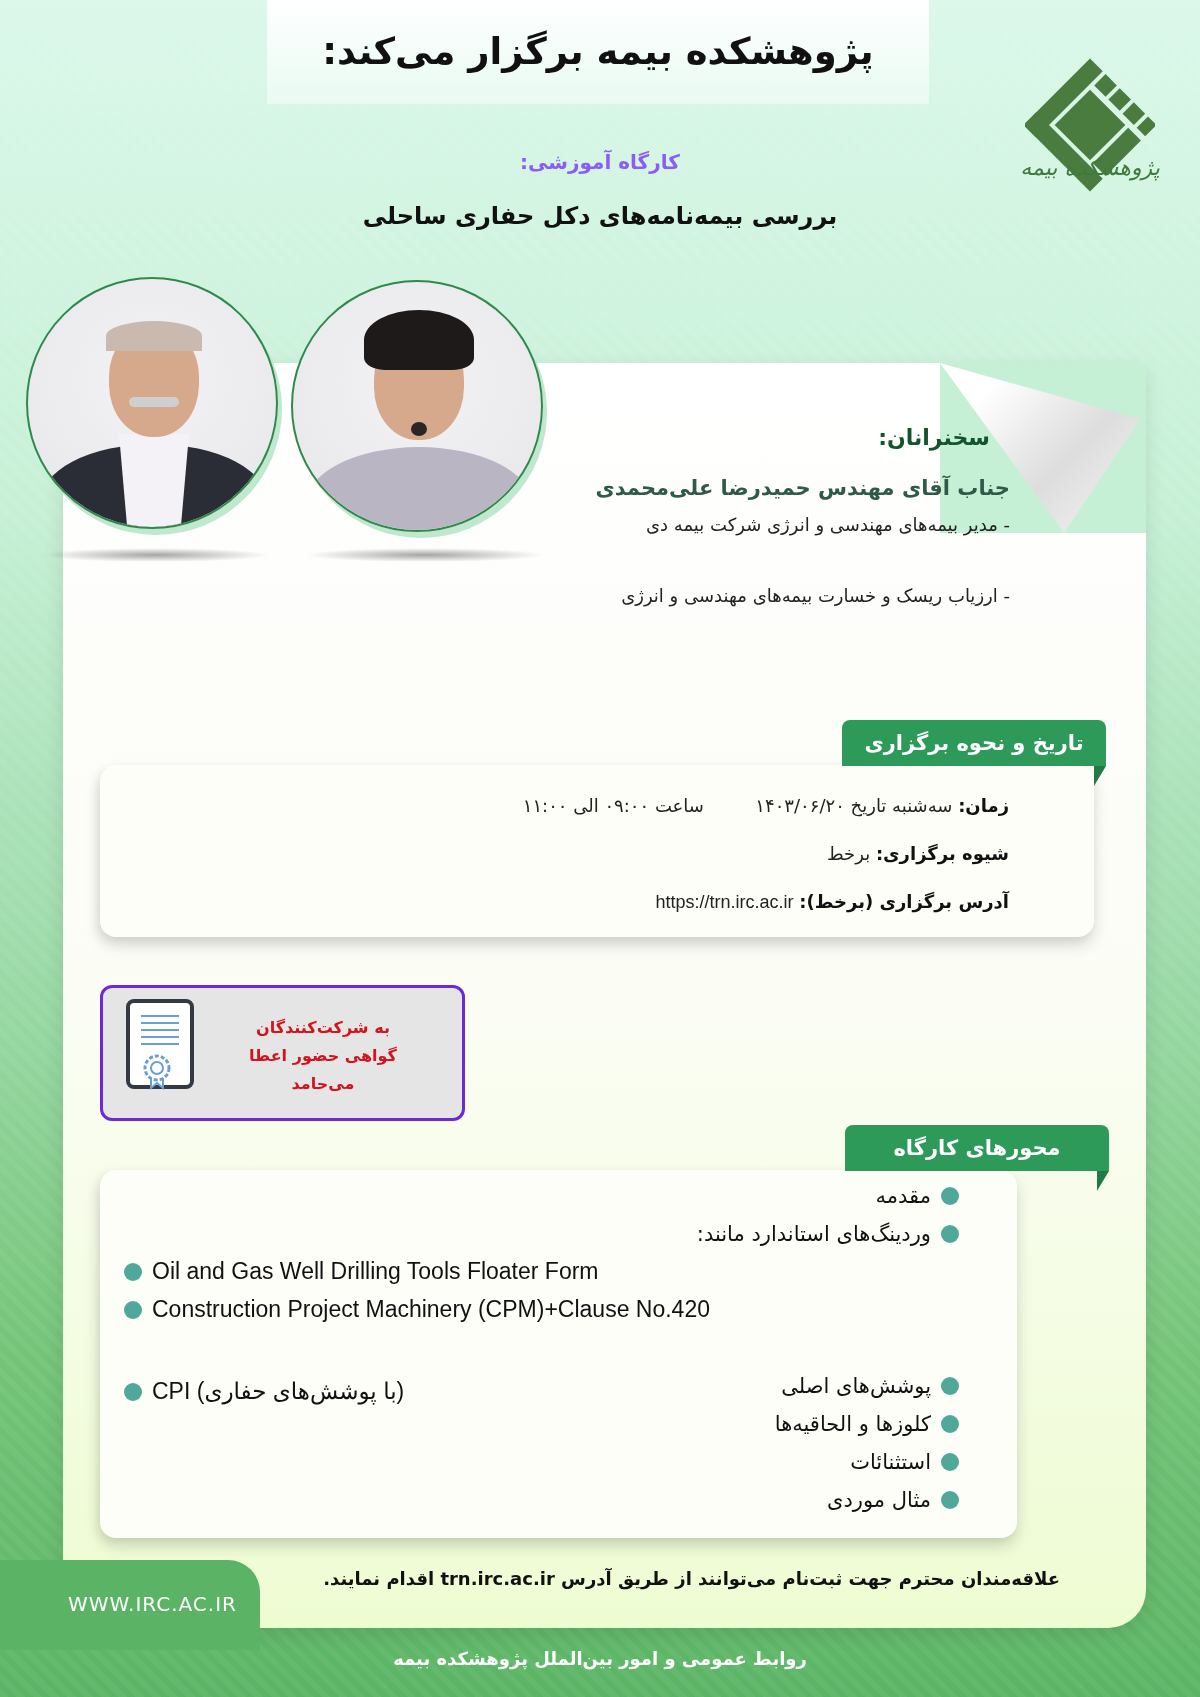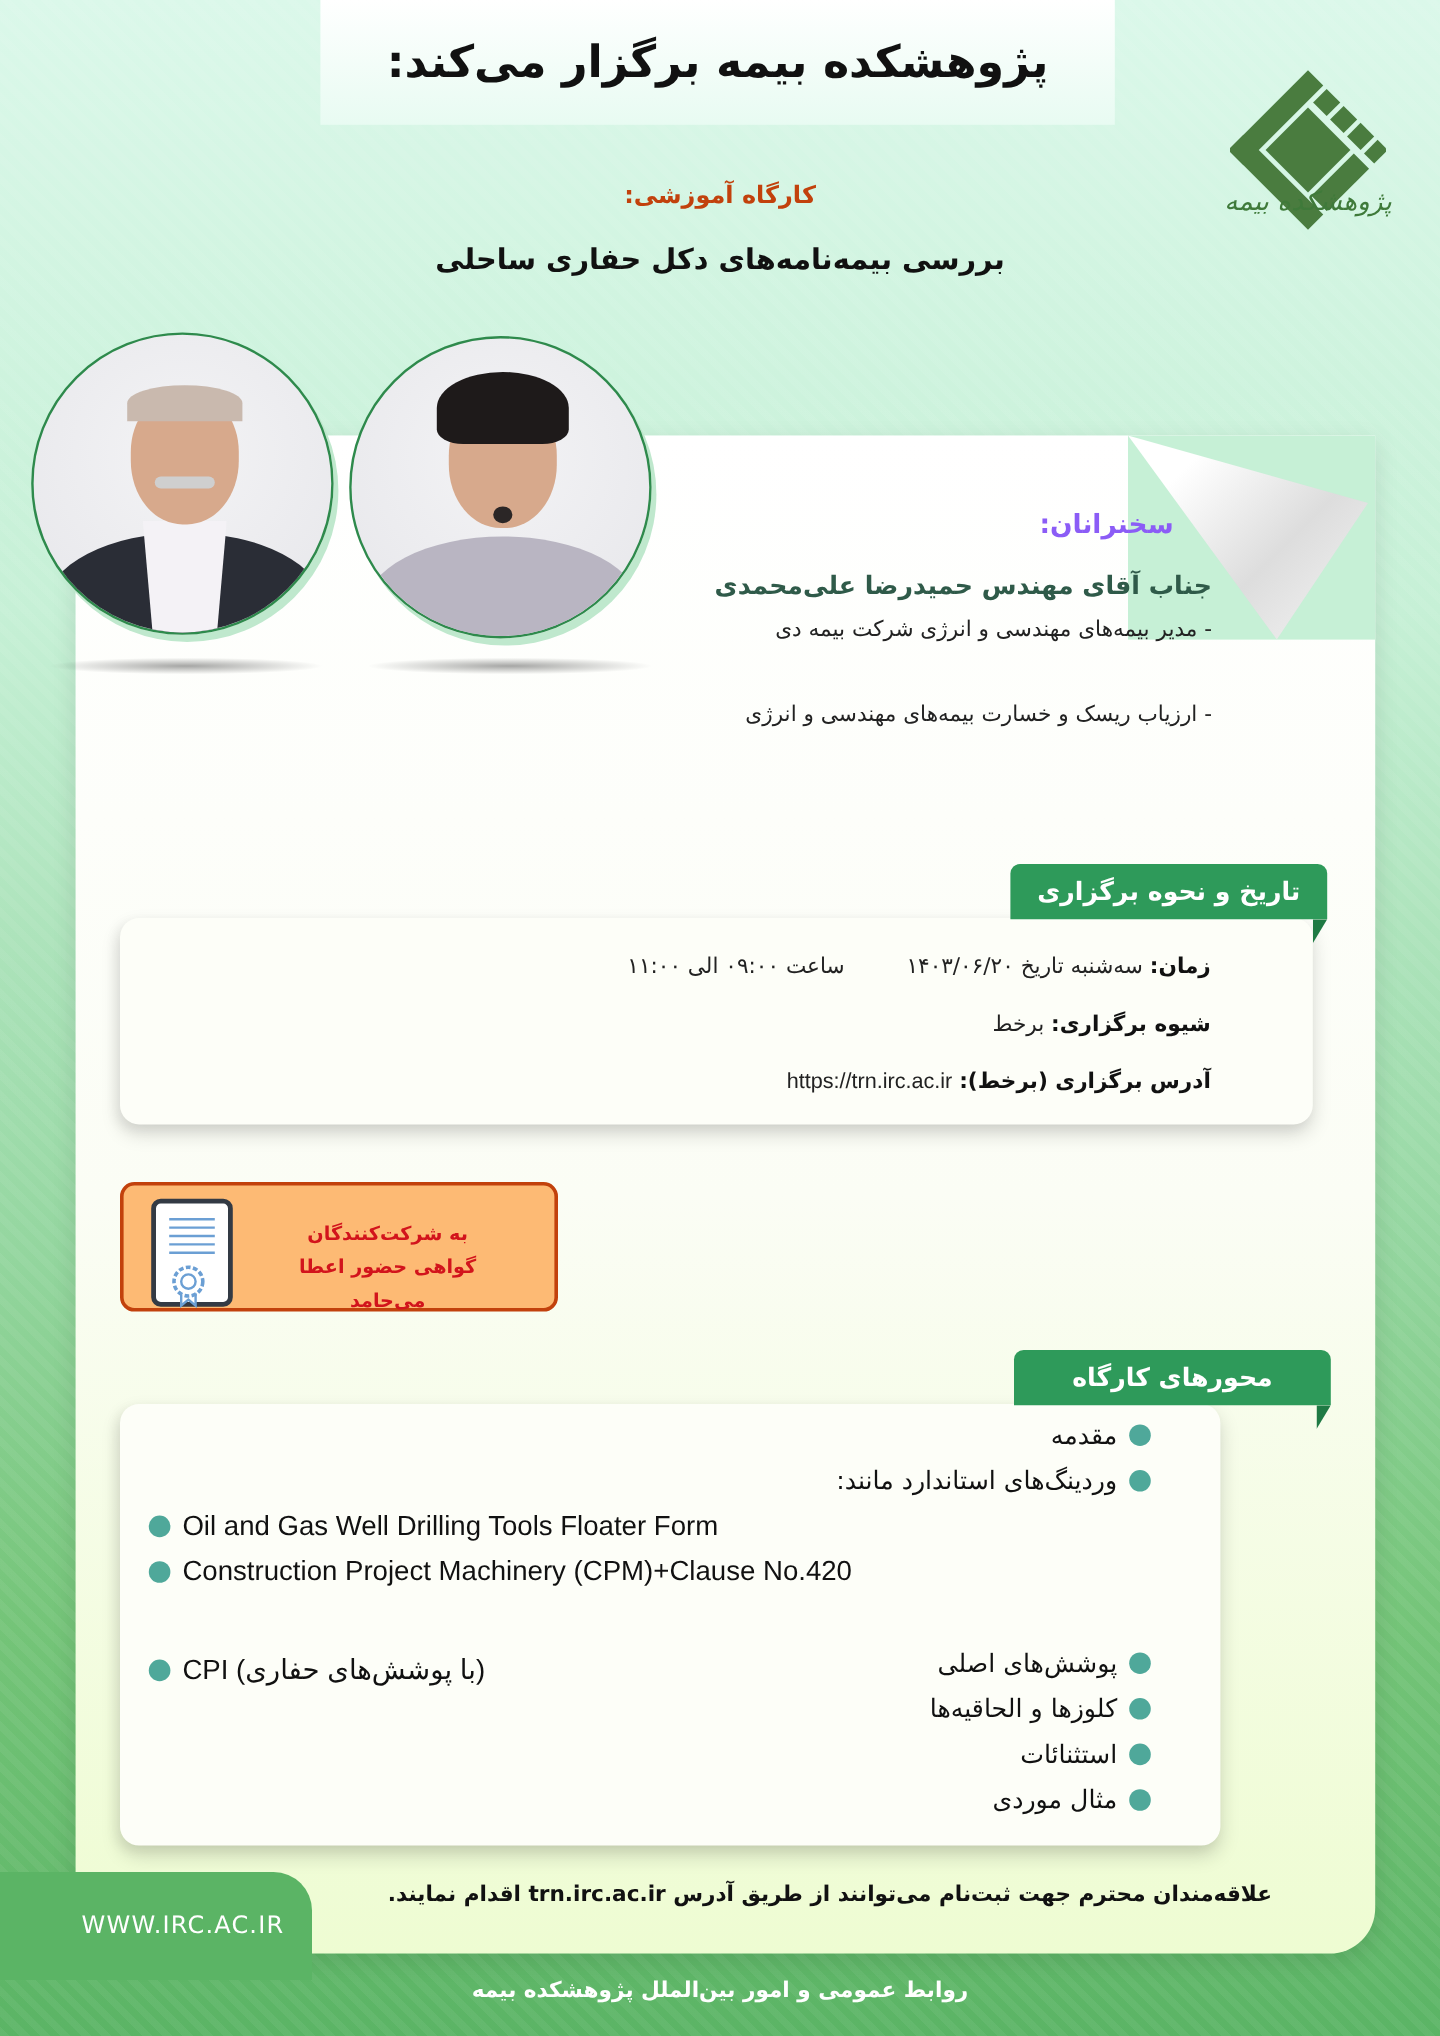--- a/index.html
+++ b/index.html
@@ -17,21 +17,21 @@
   .header-band {
     position: absolute; left: 267px; top: 0; width: 662px; height: 104px;
     background: linear-gradient(180deg, #ffffff 0%, #e8fbf2 100%);
   }
   .org-title {
     position: absolute; left: 267px; top: 30px; width: 662px; text-align: center;
     font-size: 37px; font-weight: 900; color: #111; direction: rtl;
   }
   .subtitle {
     position: absolute; left: 300px; top: 150px; width: 600px; text-align: center;
-    font-size: 20px; font-weight: bold; color: #c2410c; direction: rtl;
+    font-size: 20px; font-weight: bold; color: #8b5cf6; direction: rtl;
   }
   .workshop-title {
     position: absolute; left: 250px; top: 202px; width: 700px; text-align: center;
     font-size: 24px; font-weight: 900; color: #111; direction: rtl;
   }
   .logo { position: absolute; left: 1025px; top: 35px; width: 130px; height: 180px; }
   .logo-text {
     position: absolute; left: 1020px; top: 155px; width: 140px; text-align: center;
     font-family: "DejaVu Serif", serif; font-style: italic; font-size: 22px; color: #3f7a3a; direction: rtl;
   }
@@ -69,21 +69,21 @@
   .avatar-1 .mustache { position: absolute; width: 50px; height: 10px; background: #cfcfcf; border-radius: 6px; left: 101px; top: 118px; }
   .avatar-1 .hair-grey { position: absolute; width: 96px; height: 30px; border-radius: 50% 50% 0 0; background: #c9b9ae; left: 78px; top: 42px; }
   .avatar-2 .body { background: #b9b5c2; }
   .avatar-2 .beard { position: absolute; width: 16px; height: 14px; background: #2b2626; border-radius: 50%; left: 118px; top: 140px; }
   .shadow-ellipse {
     position: absolute; height: 14px; border-radius: 50%;
     background: radial-gradient(ellipse at center, rgba(0,0,0,0.35) 0%, rgba(0,0,0,0) 70%);
   }
 
   .speakers { position: absolute; right: 190px; top: 425px; width: 600px; direction: rtl; text-align: right; }
-  .speakers-heading { font-size: 22px; font-weight: bold; color: #8b5cf6; margin-right: 32px; margin-bottom: 26px; }
+  .speakers-heading { font-size: 22px; font-weight: bold; color: #14532d; margin-right: 20px; margin-bottom: 26px; }
   .speaker-name { font-size: 21px; font-weight: bold; color: #2f5a49; margin-bottom: 14px; }
   .speaker-role { font-size: 18px; color: #222; margin-bottom: 50px; }
 
   .section-tab {
     position: absolute; height: 46px; background: #2e9a5a; color: #fff;
     border-radius: 8px 8px 0 0; direction: rtl; font-size: 21px; font-weight: bold;
     display: flex; align-items: center; justify-content: center;
   }
   .section-tab::after {
     content: ""; position: absolute; right: 0; bottom: -20px; width: 12px; height: 20px;
@@ -98,22 +98,22 @@
   }
   .date-card { left: 100px; top: 765px; width: 994px; height: 172px; }
   .date-card .row { position: absolute; right: 85px; direction: rtl; font-size: 18px; color: #222; white-space: nowrap; }
   .date-card .row b { font-weight: bold; color: #111; }
   .row-time { top: 30px; }
   .row-mode { top: 78px; }
   .row-addr { top: 126px; }
   .time-gap { display: inline-block; width: 40px; }
 
   .cert-box {
-    position: absolute; left: 100px; top: 985px; width: 365px; height: 108px;
-    border: 3px solid #c2410c; border-radius: 12px; background: #fdba74;
+    position: absolute; left: 100px; top: 985px; width: 365px; height: 136px;
+    border: 3px solid #6d28d9; border-radius: 12px; background: #e5e5e5;
   }
   .cert-icon { position: absolute; left: 22px; top: 10px; width: 70px; height: 92px; }
   .cert-text {
     position: absolute; left: 120px; top: 26px; width: 200px; text-align: center;
     direction: rtl; color: #d2141c; font-size: 16px; font-weight: bold; line-height: 28px;
   }
 
   .topics-card { left: 100px; top: 1170px; width: 917px; height: 368px; }
   .topic {
     position: absolute; display: flex; align-items: center; gap: 10px; font-size: 21px; color: #111; white-space: nowrap;

